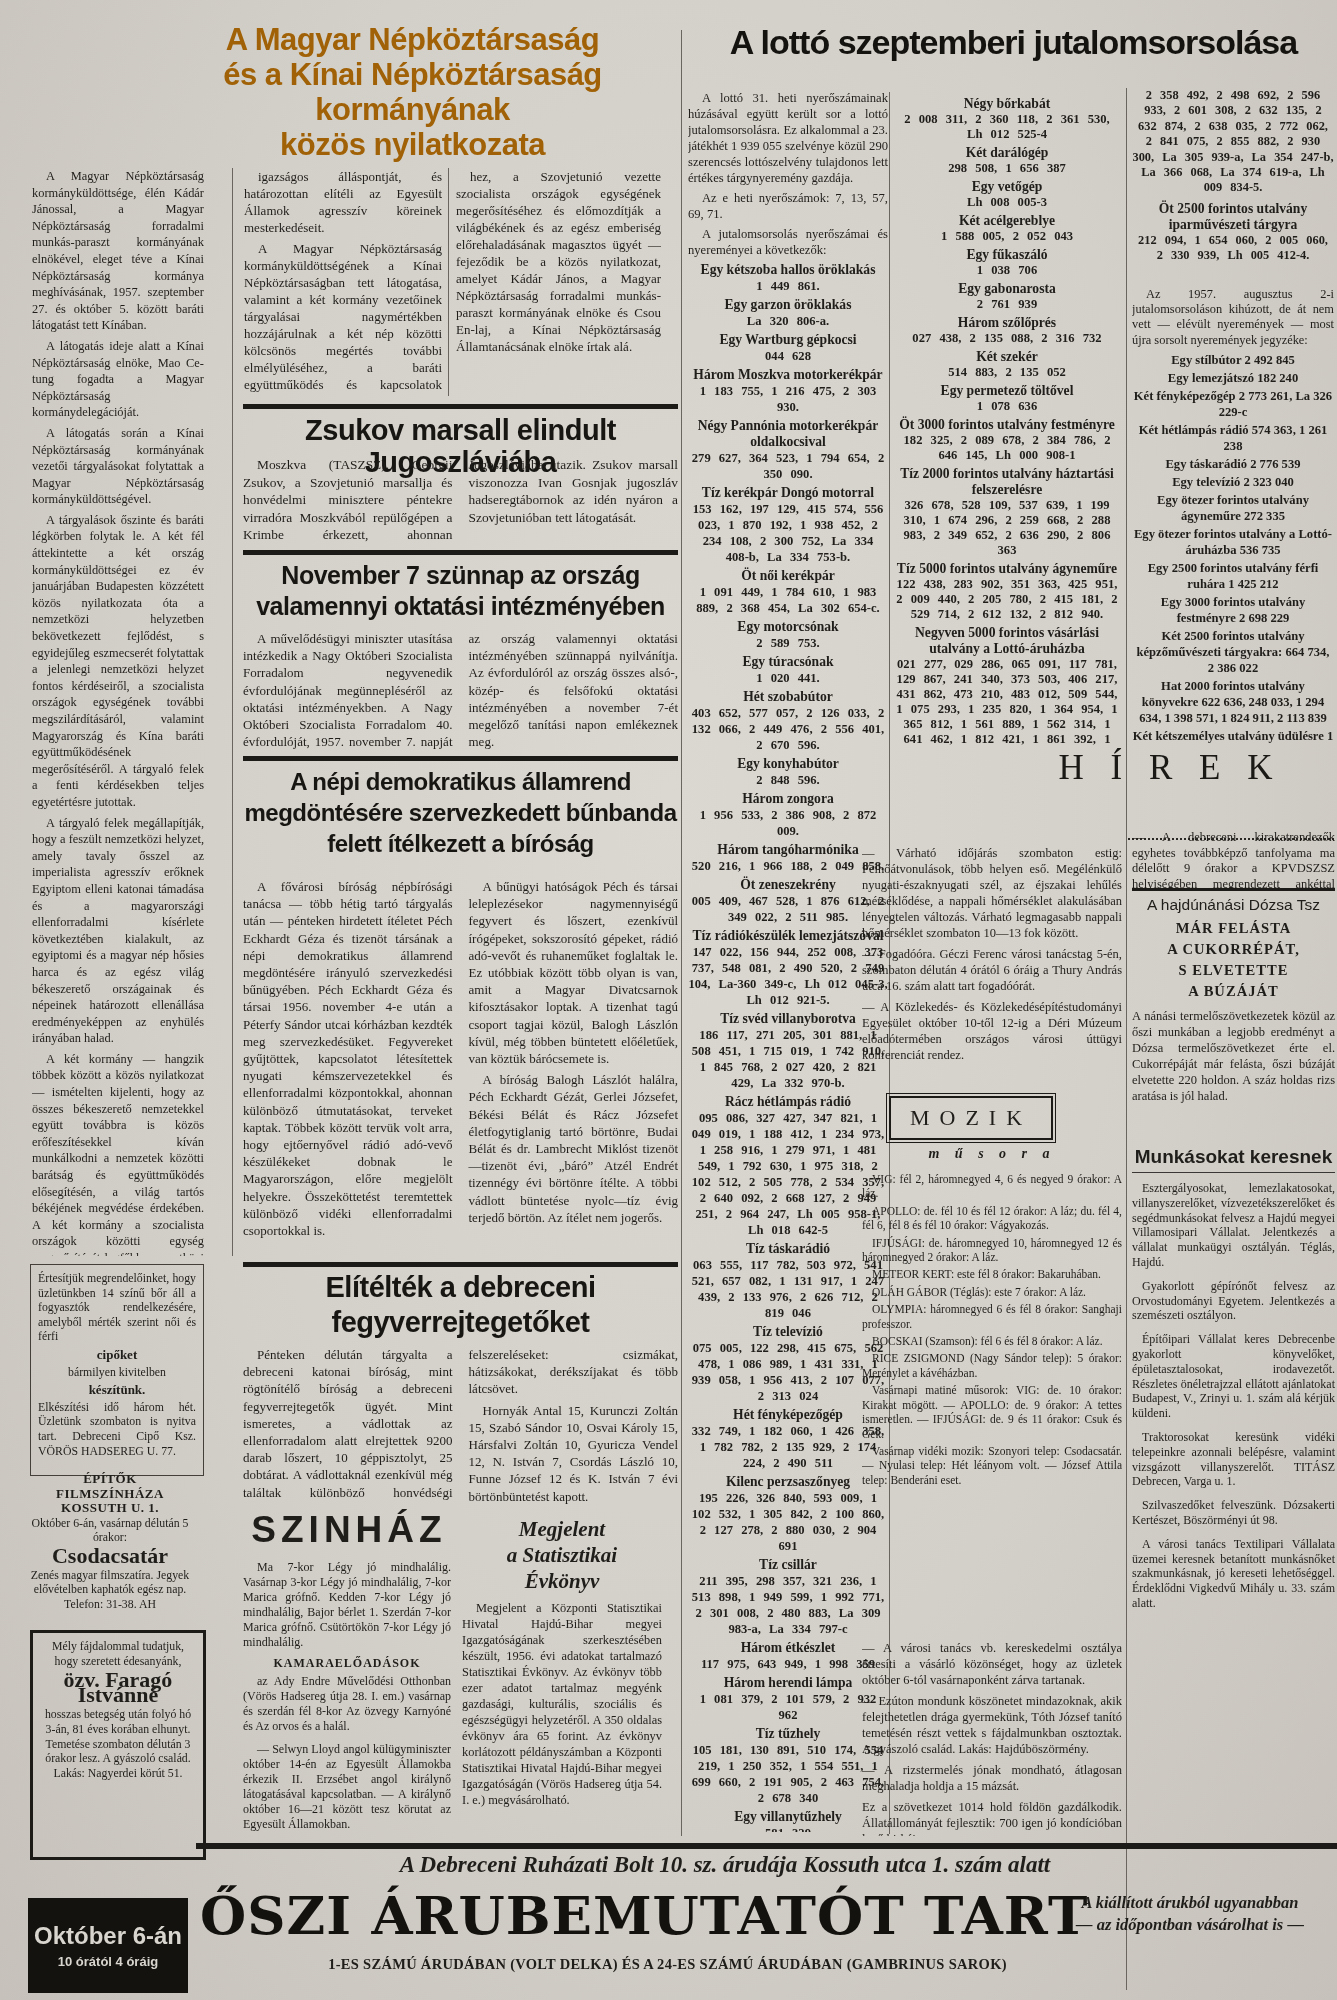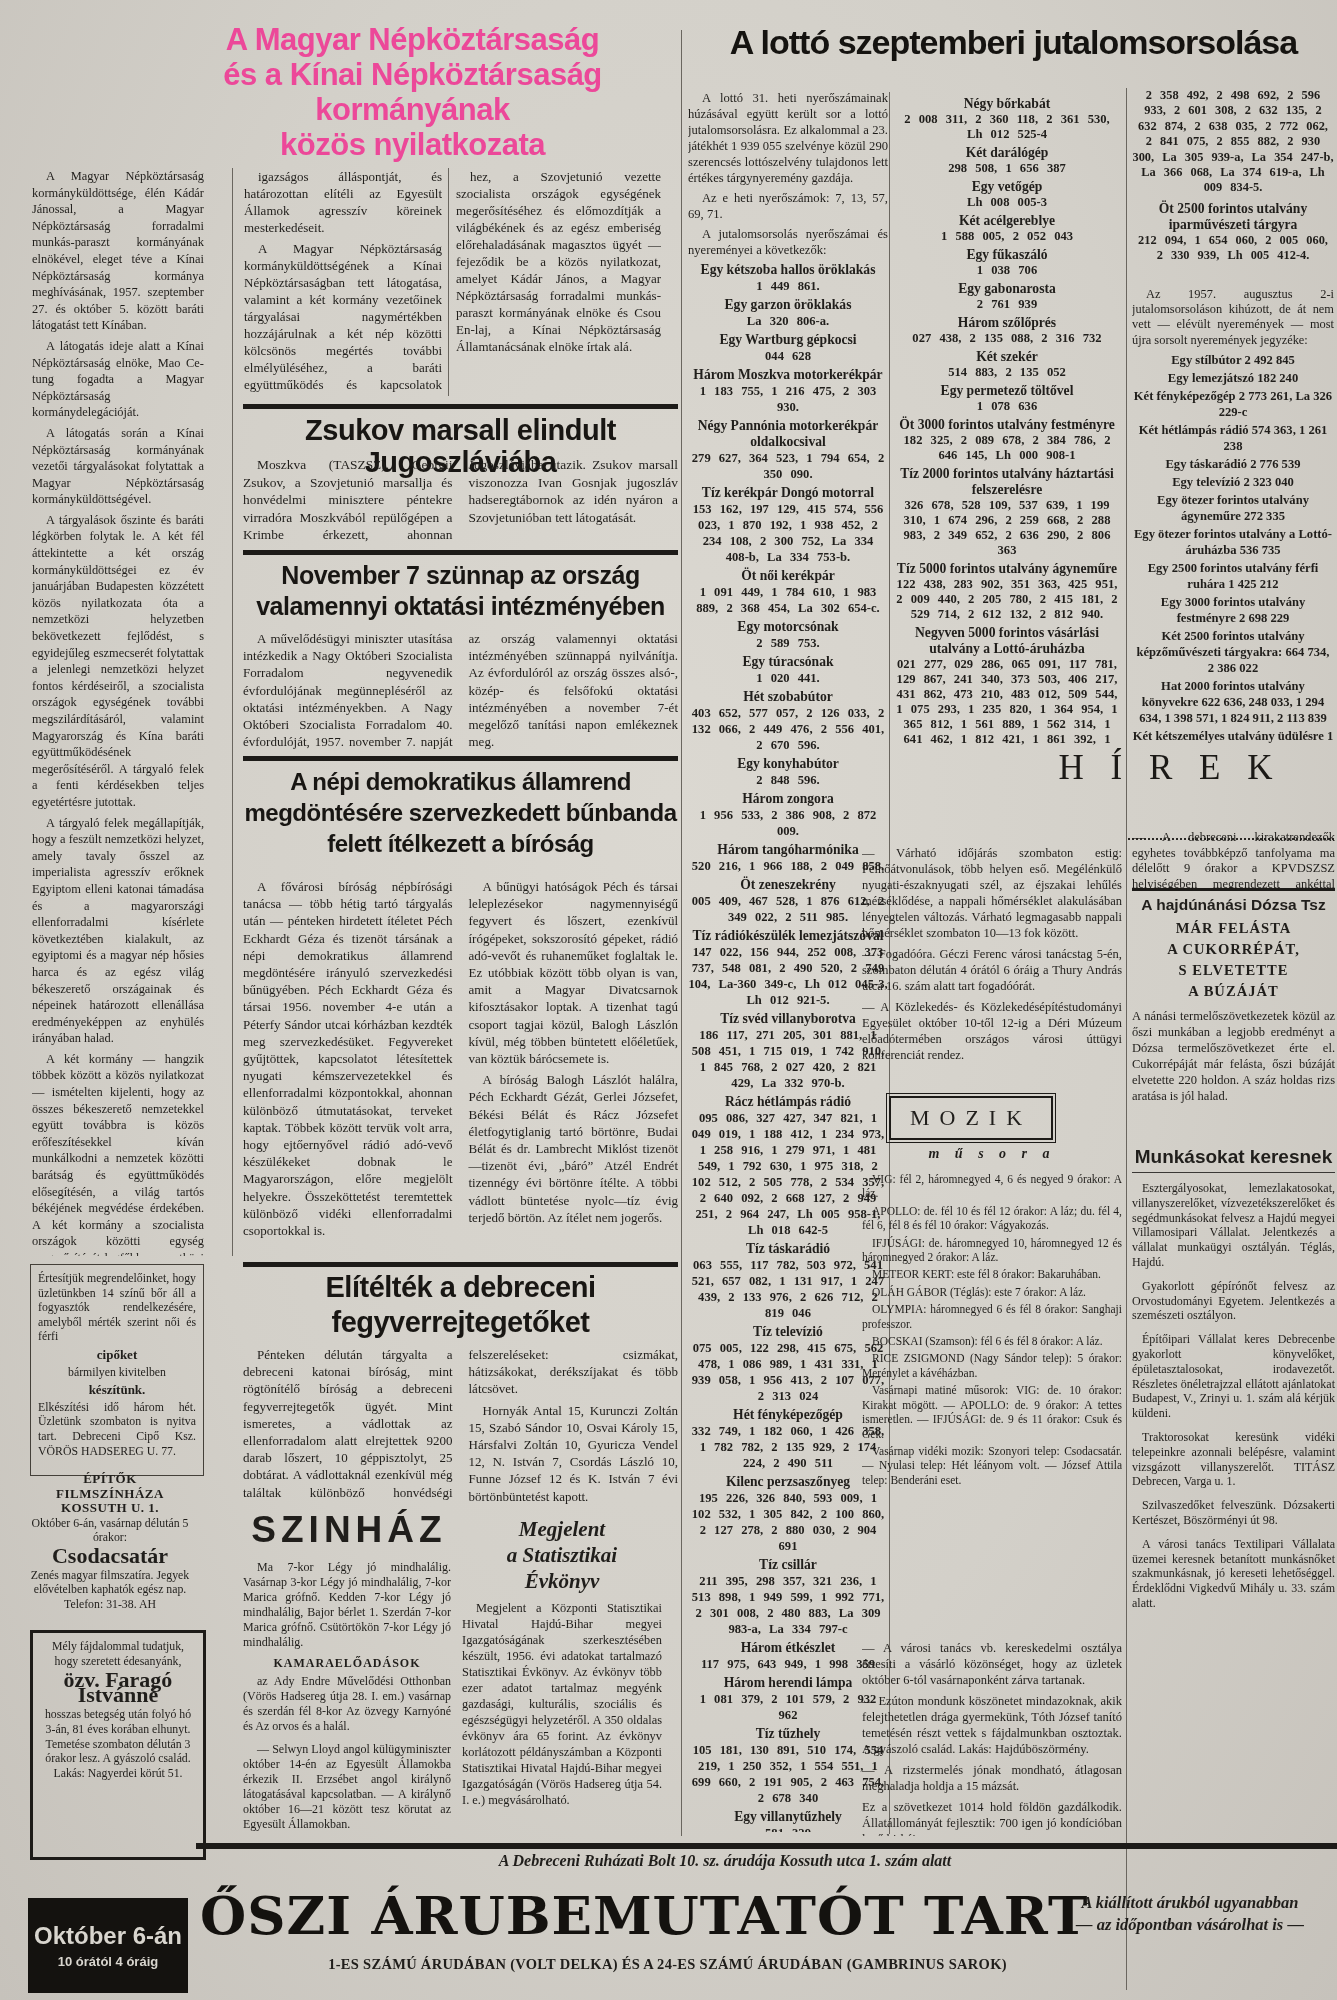--- a/index.html
+++ b/index.html
@@ -10,21 +10,21 @@
   .just{text-align:justify;}
   .ctr{text-align:center;}
   .hide{overflow:hidden;}
   p{margin:0 0 4px 0;text-indent:14px;}
   .nojindent p{text-indent:0;}
   .sans{font-family:"Liberation Sans", sans-serif;}
   .rule-v{position:absolute;width:1px;background:#6a665f;}
   .bar{position:absolute;background:#1d1b18;}
   .dotted{position:absolute;border-top:2px dotted #2a2825;}
 
-  #lead-title{left:140px;top:22px;width:545px;font-weight:bold;font-size:31px;line-height:35px;letter-spacing:-.5px;color:#ec4899;}
+  #lead-title{left:140px;top:22px;width:545px;font-weight:bold;font-size:31px;line-height:35px;letter-spacing:-.5px;color:#a16207;}
   #lead-colA{left:32px;top:168px;width:172px;height:1088px;font-size:12.4px;line-height:16.6px;}
   #lead-colB{left:244px;top:168px;width:198px;height:228px;font-size:13px;line-height:17px;}
   #lead-colC{left:456px;top:168px;width:205px;height:228px;font-size:13px;line-height:17px;}
 
   .headline{font-family:"Liberation Sans",sans-serif;font-weight:bold;color:#181613;text-align:center;letter-spacing:-.5px;}
   #zsukov-title{left:243px;top:414px;width:435px;font-size:29px;line-height:32px;}
   #zsukov-body{left:243px;top:456px;width:435px;height:92px;font-size:13.4px;line-height:17.6px;column-count:2;column-gap:16px;column-fill:auto;}
   #nov-title{left:243px;top:560px;width:435px;font-size:25px;line-height:31px;}
   #nov-body{left:243px;top:630px;width:435px;height:122px;font-size:13px;line-height:17.2px;column-count:2;column-gap:16px;column-fill:auto;}
   #bun-title{left:243px;top:766px;width:435px;font-size:24px;line-height:31px;}
@@ -55,41 +55,41 @@
   .hirek-item{margin-bottom:5px;}
 
   #mozik-box{left:889px;top:1096px;width:160px;height:40px;border:2px solid #1d1b18;outline:1px solid #1d1b18;outline-offset:2px;
              display:flex;align-items:center;justify-content:center;font-weight:normal;font-size:22px;letter-spacing:10px;font-family:"Liberation Serif",serif;}
   #mozik-musora{left:862px;top:1146px;width:260px;font-style:italic;letter-spacing:6px;text-align:center;font-size:14px;font-weight:bold;}
   #mozik-list{left:862px;top:1172px;width:260px;height:462px;font-size:11.5px;line-height:14.4px;}
   .mozi-line{margin-bottom:3px;text-indent:10px;}
 
   #dozsa{left:1132px;top:888px;width:203px;}
   #dozsa-barline{width:100%;height:3px;background:#1d1b18;margin-bottom:5px;}
-  #dozsa-head{font-family:"Liberation Sans",sans-serif;font-weight:bold;font-size:15.5px;text-align:center;margin-bottom:4px;}
+  #dozsa-head{font-family:"Liberation Sans",sans-serif;font-weight:normal;font-size:15.5px;text-align:center;margin-bottom:4px;}
   .dozsa-line{font-weight:bold;font-size:14.6px;line-height:21px;text-align:center;letter-spacing:1px;}
   #dozsa-body{font-size:12.5px;line-height:16px;margin-top:6px;}
 
   #munkasok{left:1132px;top:1146px;width:203px;height:844px;}
   #munkasok-title{font-family:"Liberation Sans",sans-serif;font-weight:bold;font-size:19px;text-align:center;margin-bottom:8px;border-bottom:1px solid #3a3835;padding-bottom:4px;}
   .classified{font-size:12px;line-height:14.8px;margin-bottom:9px;text-indent:10px;text-align:justify;}
 
   .adbox{border:1px solid #444039;padding:6px 7px;font-size:11.8px;line-height:14.6px;}
   #ad-cipo{left:30px;top:1264px;width:158px;height:198px;}
   .ad-big{font-weight:bold;font-size:13px;text-align:center;text-indent:0!important;margin:2px 0;}
   #ad-epitok{left:30px;top:1472px;width:160px;height:150px;font-size:11.8px;line-height:14.6px;text-align:center;}
   .ad-head{font-weight:bold;font-size:13px;letter-spacing:.5px;}
   #csodacsatar{font-weight:bold;font-size:22px;margin:4px 0;}
   #ad-obit{left:30px;top:1630px;width:156px;height:212px;border:3px solid #1d1b18;padding:6px 7px;font-size:11.8px;line-height:14.6px;text-align:center;}
   #obit-name{font-weight:bold;font-size:22px;margin:5px 0;}
   #okt-box{left:28px;top:1898px;width:160px;height:95px;background:#14120f;color:#d8d5ce;display:flex;flex-direction:column;align-items:center;justify-content:center;}
   #okt-line1{font-family:"Liberation Sans",sans-serif;font-weight:bold;font-size:24px;}
   #okt-line2{font-family:"Liberation Sans",sans-serif;font-weight:bold;font-size:13px;margin-top:4px;}
 
-  #banner-line1{left:250px;top:1852px;width:950px;font-style:italic;font-weight:bold;font-size:16px;text-align:center;}
+  #banner-line1{left:250px;top:1852px;width:950px;font-style:italic;font-weight:bold;font-size:23px;text-align:center;}
   #banner-big{left:200px;top:1886px;width:850px;font-weight:900;font-size:53px;line-height:58px;letter-spacing:1px;white-space:nowrap;font-family:"DejaVu Serif",serif;color:#14120f;}
   #banner-right{left:1045px;top:1892px;width:290px;font-style:italic;font-weight:bold;font-size:16.5px;line-height:22px;}
   #banner-last{left:200px;top:1956px;width:935px;font-weight:bold;font-size:14.5px;text-align:center;letter-spacing:.3px;}
 </style>
 </head>
 <body>
 
 <div class="rule-v" style="left:232px;top:168px;height:1088px;"></div>
 <div class="rule-v" style="left:448px;top:168px;height:228px;"></div>
 <div class="rule-v" style="left:681px;top:30px;height:1806px;"></div>

